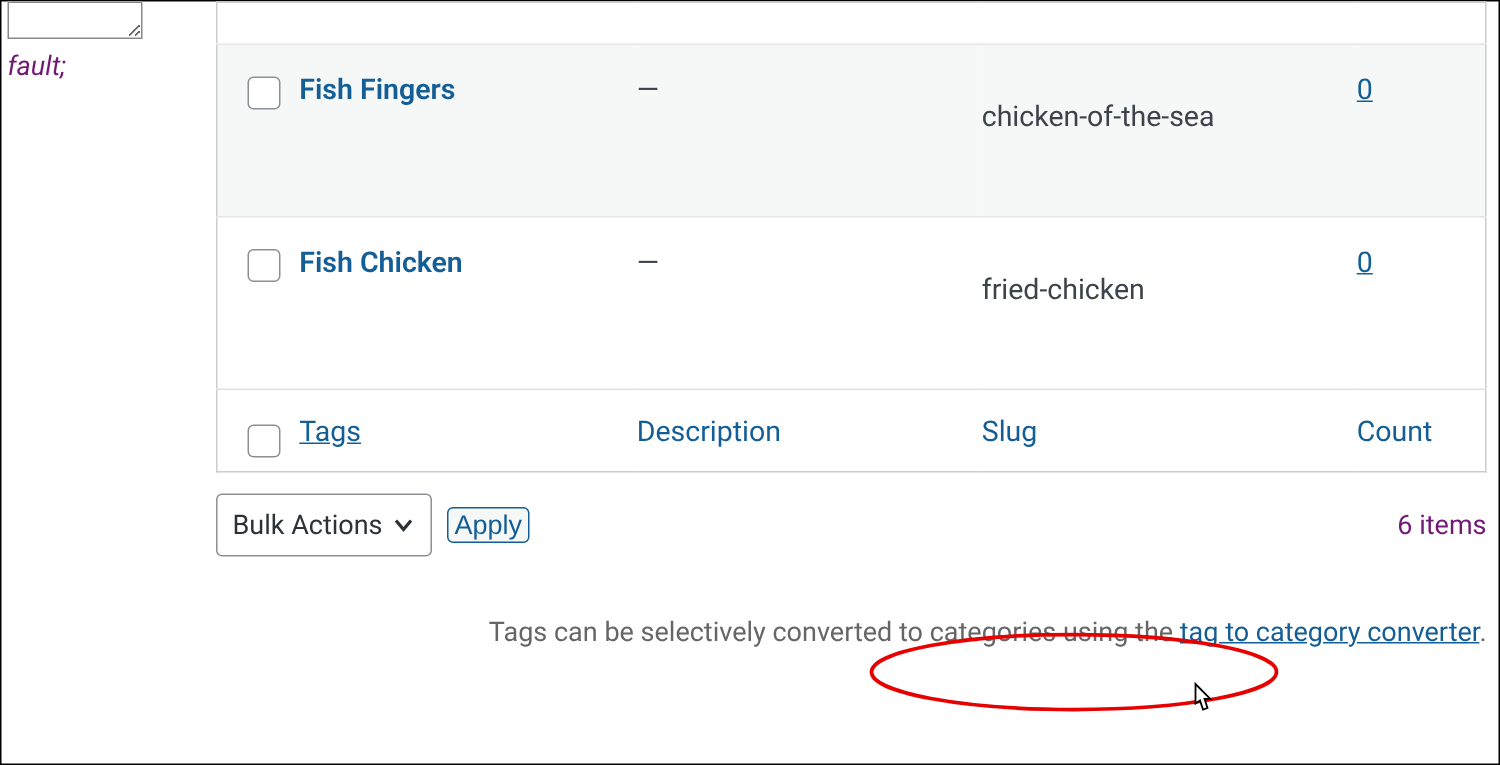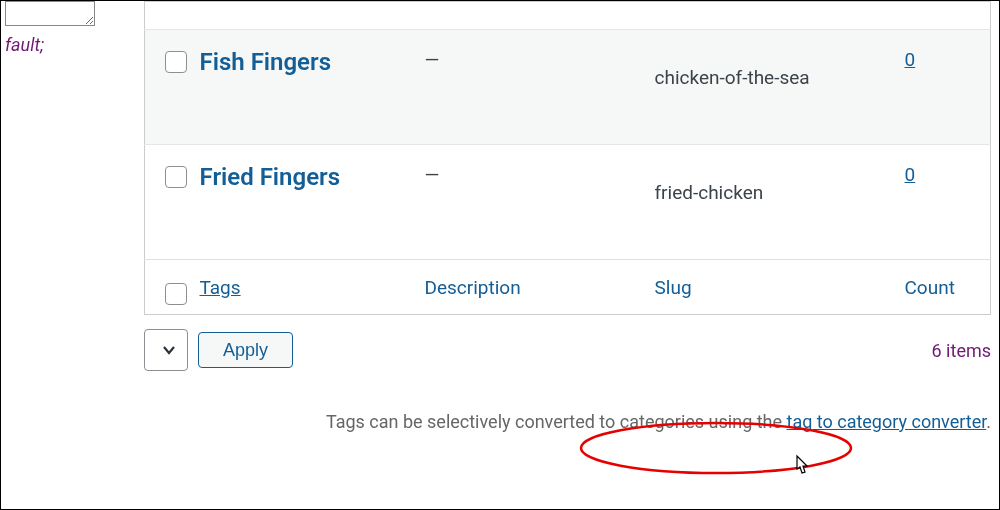--- a/index.html
+++ b/index.html
@@ -77,21 +77,21 @@
   input[type="checkbox"].cb {
     width: 22px; height: 22px;
     border: 1px solid #8c8f94;
     border-radius: 4px;
     appearance: none;
     background: #fff;
   }
   .name-link {
     color: #135e96;
     font-weight: 600;
-    font-size: 24px;
+    font-size: 19px;
     text-decoration: none;
     display: inline-block;
     margin-top: 18px;
   }
   .dash {
     color: #3c434a;
     font-size: 19px;
     display: inline-block;
     margin-top: 18px;
   }
@@ -124,23 +124,23 @@
     background: #fff;
     font-size: 18px;
     color: #2c3338;
     padding: 0 10px;
     display: inline-flex;
     align-items: center;
     cursor: pointer;
   }
   .bulk-select svg { margin-left: 6px; }
   .apply-btn {
-    height: 36px;
+    height: 24px;
     margin-left: 10px;
-    padding: 0 24px;
+    padding: 0 4px;
     border: 1px solid #135e96;
     border-radius: 4px;
     background: #f6f7f7;
     color: #135e96;
     font-size: 18px;
     cursor: pointer;
   }
   .items-count {
     margin-left: auto;
     color: #701a75;
@@ -202,41 +202,42 @@
       <td class="col-desc"><span class="dash">—</span></td>
       <td class="col-slug"><span class="slug">chicken-of-the-sea</span></td>
       <td class="col-count"><a href="#" class="count">0</a></td>
     </tr>
     <tr class="data-row">
       <td class="col-cb">
             <div class="cb-wrap">
               <input type="checkbox" class="cb" style="">
             </div>
           </td>
-      <td class="col-name"><a href="#" class="name-link">Fried Fingers</a></td>
+      <td class="col-name"><a href="#" class="name-link">Fish Chicken</a></td>
       <td class="col-desc"><span class="dash">—</span></td>
       <td class="col-slug"><span class="slug">fried-chicken</span></td>
       <td class="col-count"><a href="#" class="count">0</a></td>
     </tr>
     <tr class="footer-row">
       <td class="col-cb">
             <div class="cb-wrap">
               <input type="checkbox" class="cb" style="">
             </div>
           </td>
       <td class="col-name"><a href="#" class="col-head">Tags</a></td>
       <td class="col-desc"><span class="col-head">Description</span></td>
       <td class="col-slug"><span class="col-head">Slug</span></td>
       <td class="col-count"><span class="col-head">Count</span></td>
     </tr>
   </tbody>
     </table>
 
   <div class="actions-bar">
     <div class="bulk-select">
+      <span>Bulk Actions</span>
       <svg width="16" height="16" viewBox="0 0 16 16">
         <path d="M3 5 L8 11 L13 5" fill="none" stroke="#2c3338" stroke-width="2.2"></path>
       </svg>
     </div>
     <button class="apply-btn">Apply</button>
     <div class="items-count">6 items</div>
   </div>
 
   <p class="note">
     <span>Tags can be selectively converted to categories using the </span><a href="#">tag to category converter</a><span>.</span>

